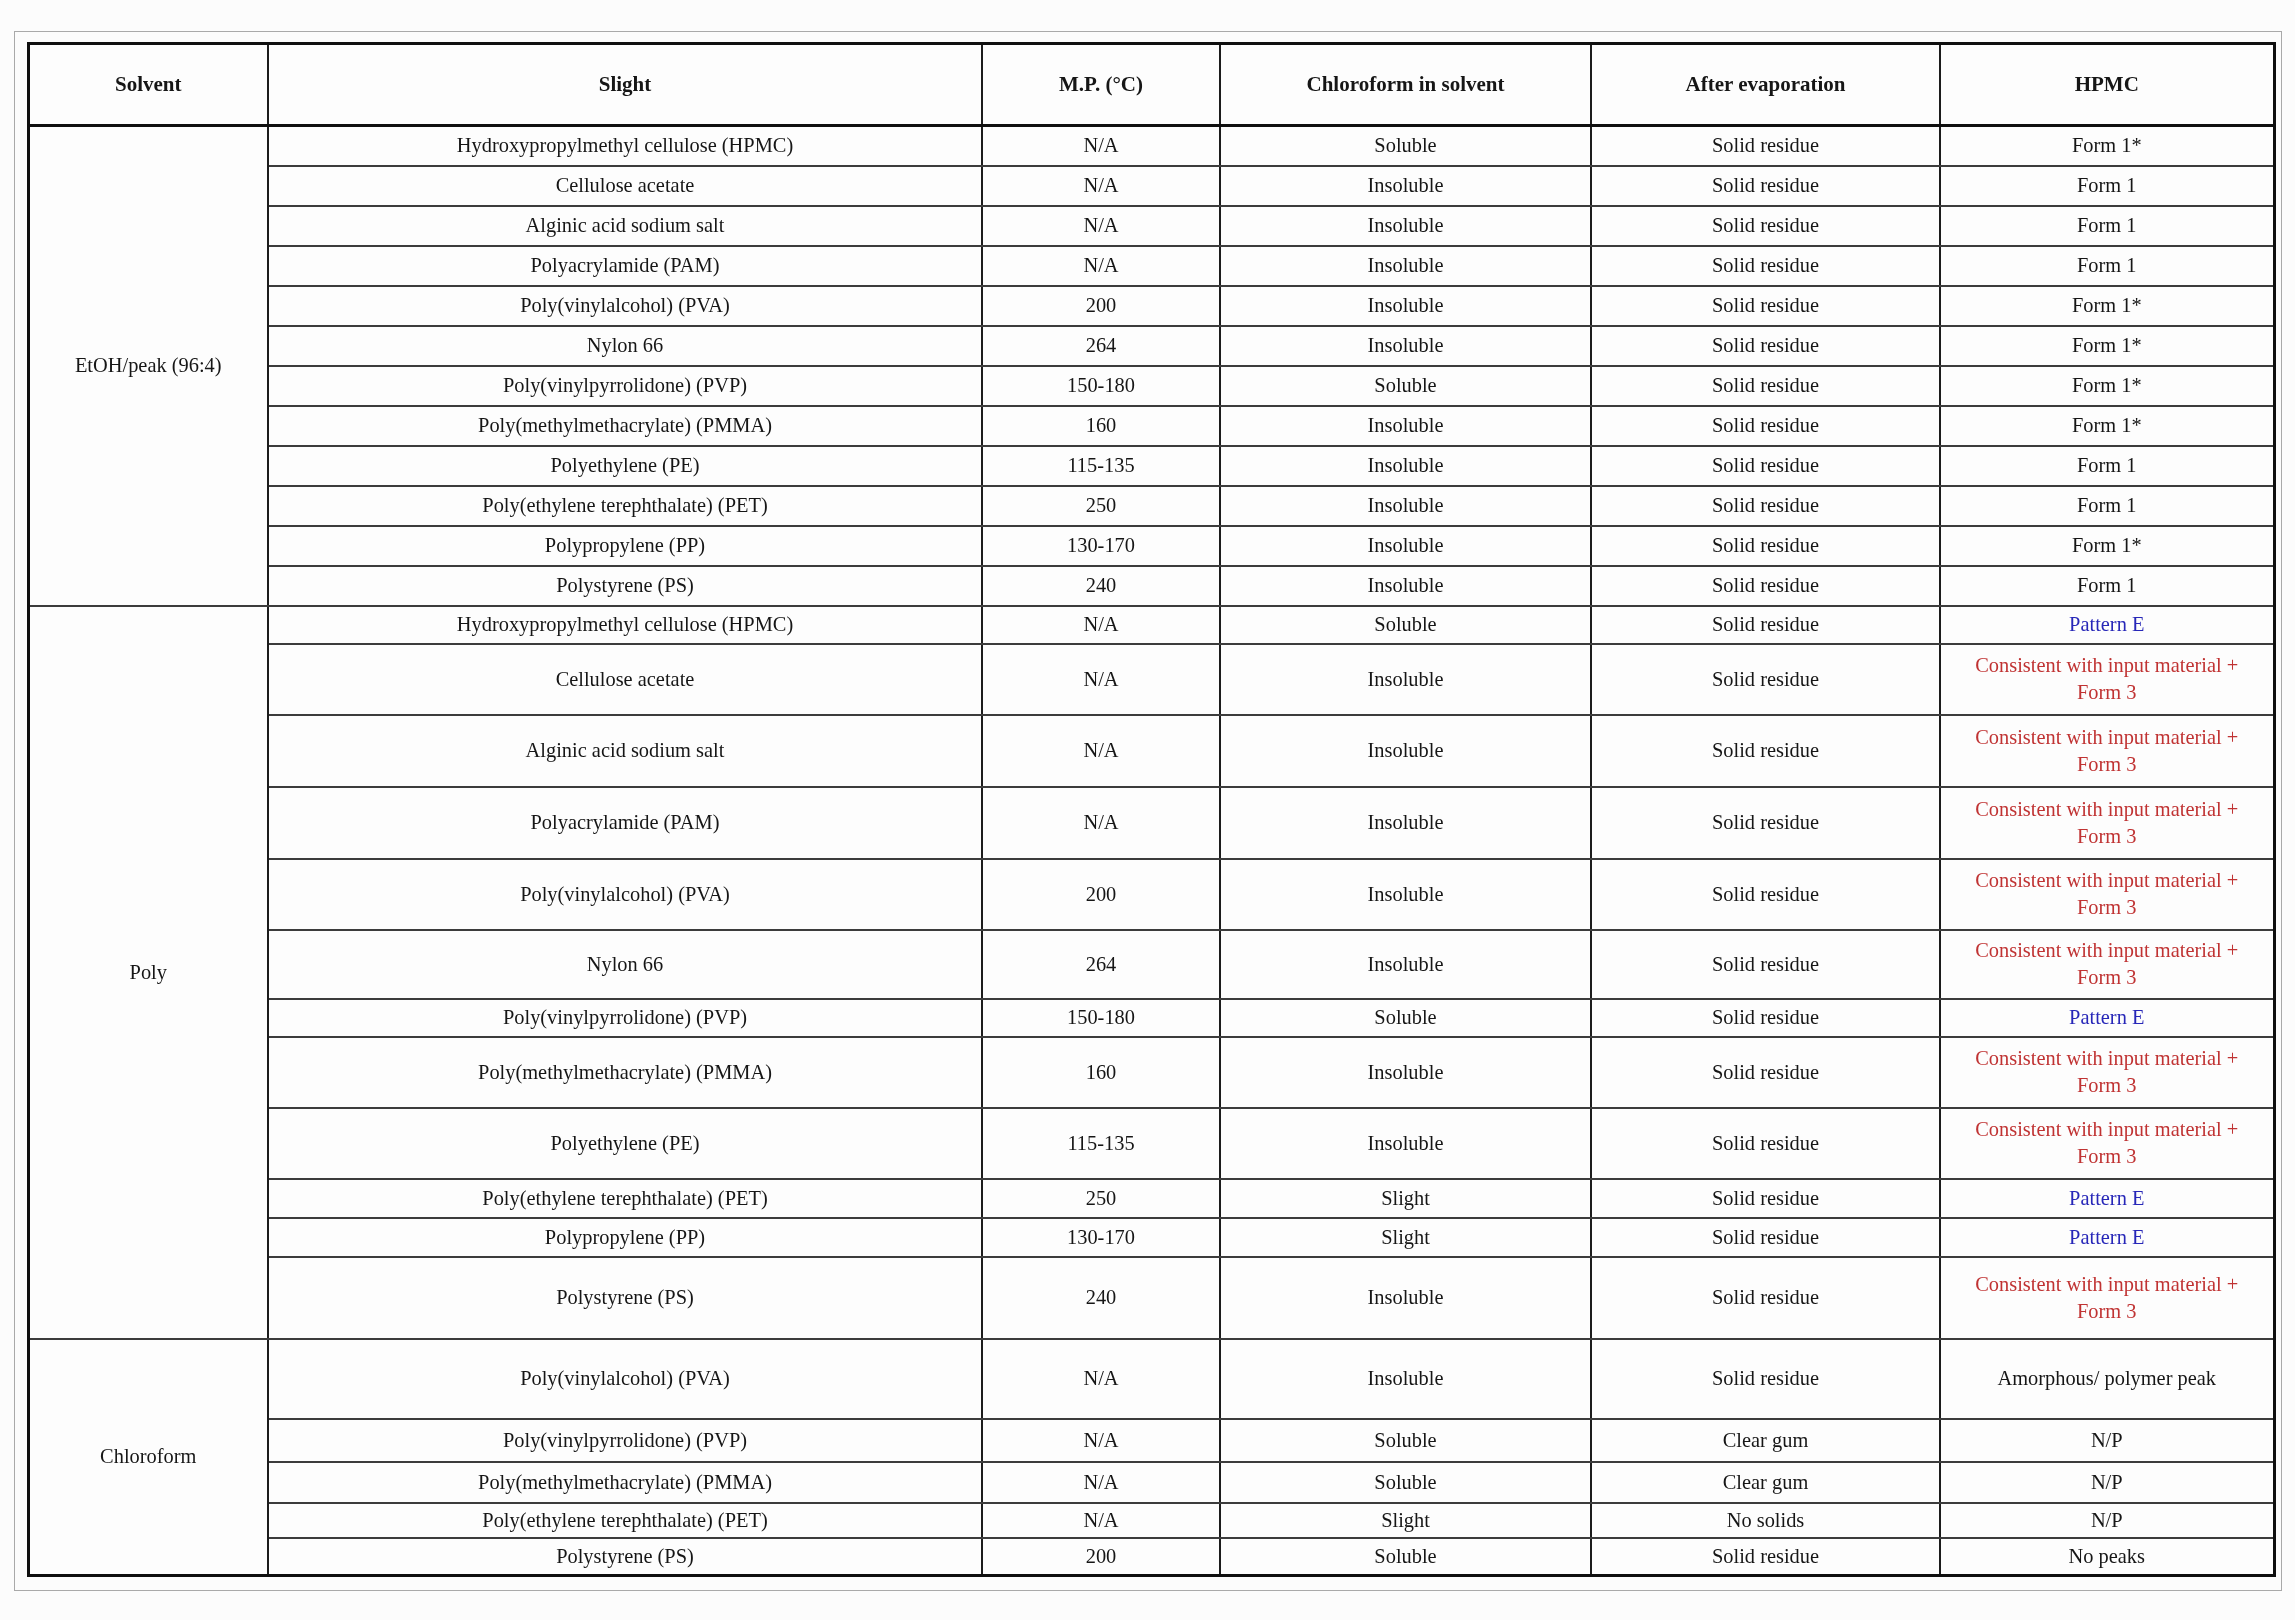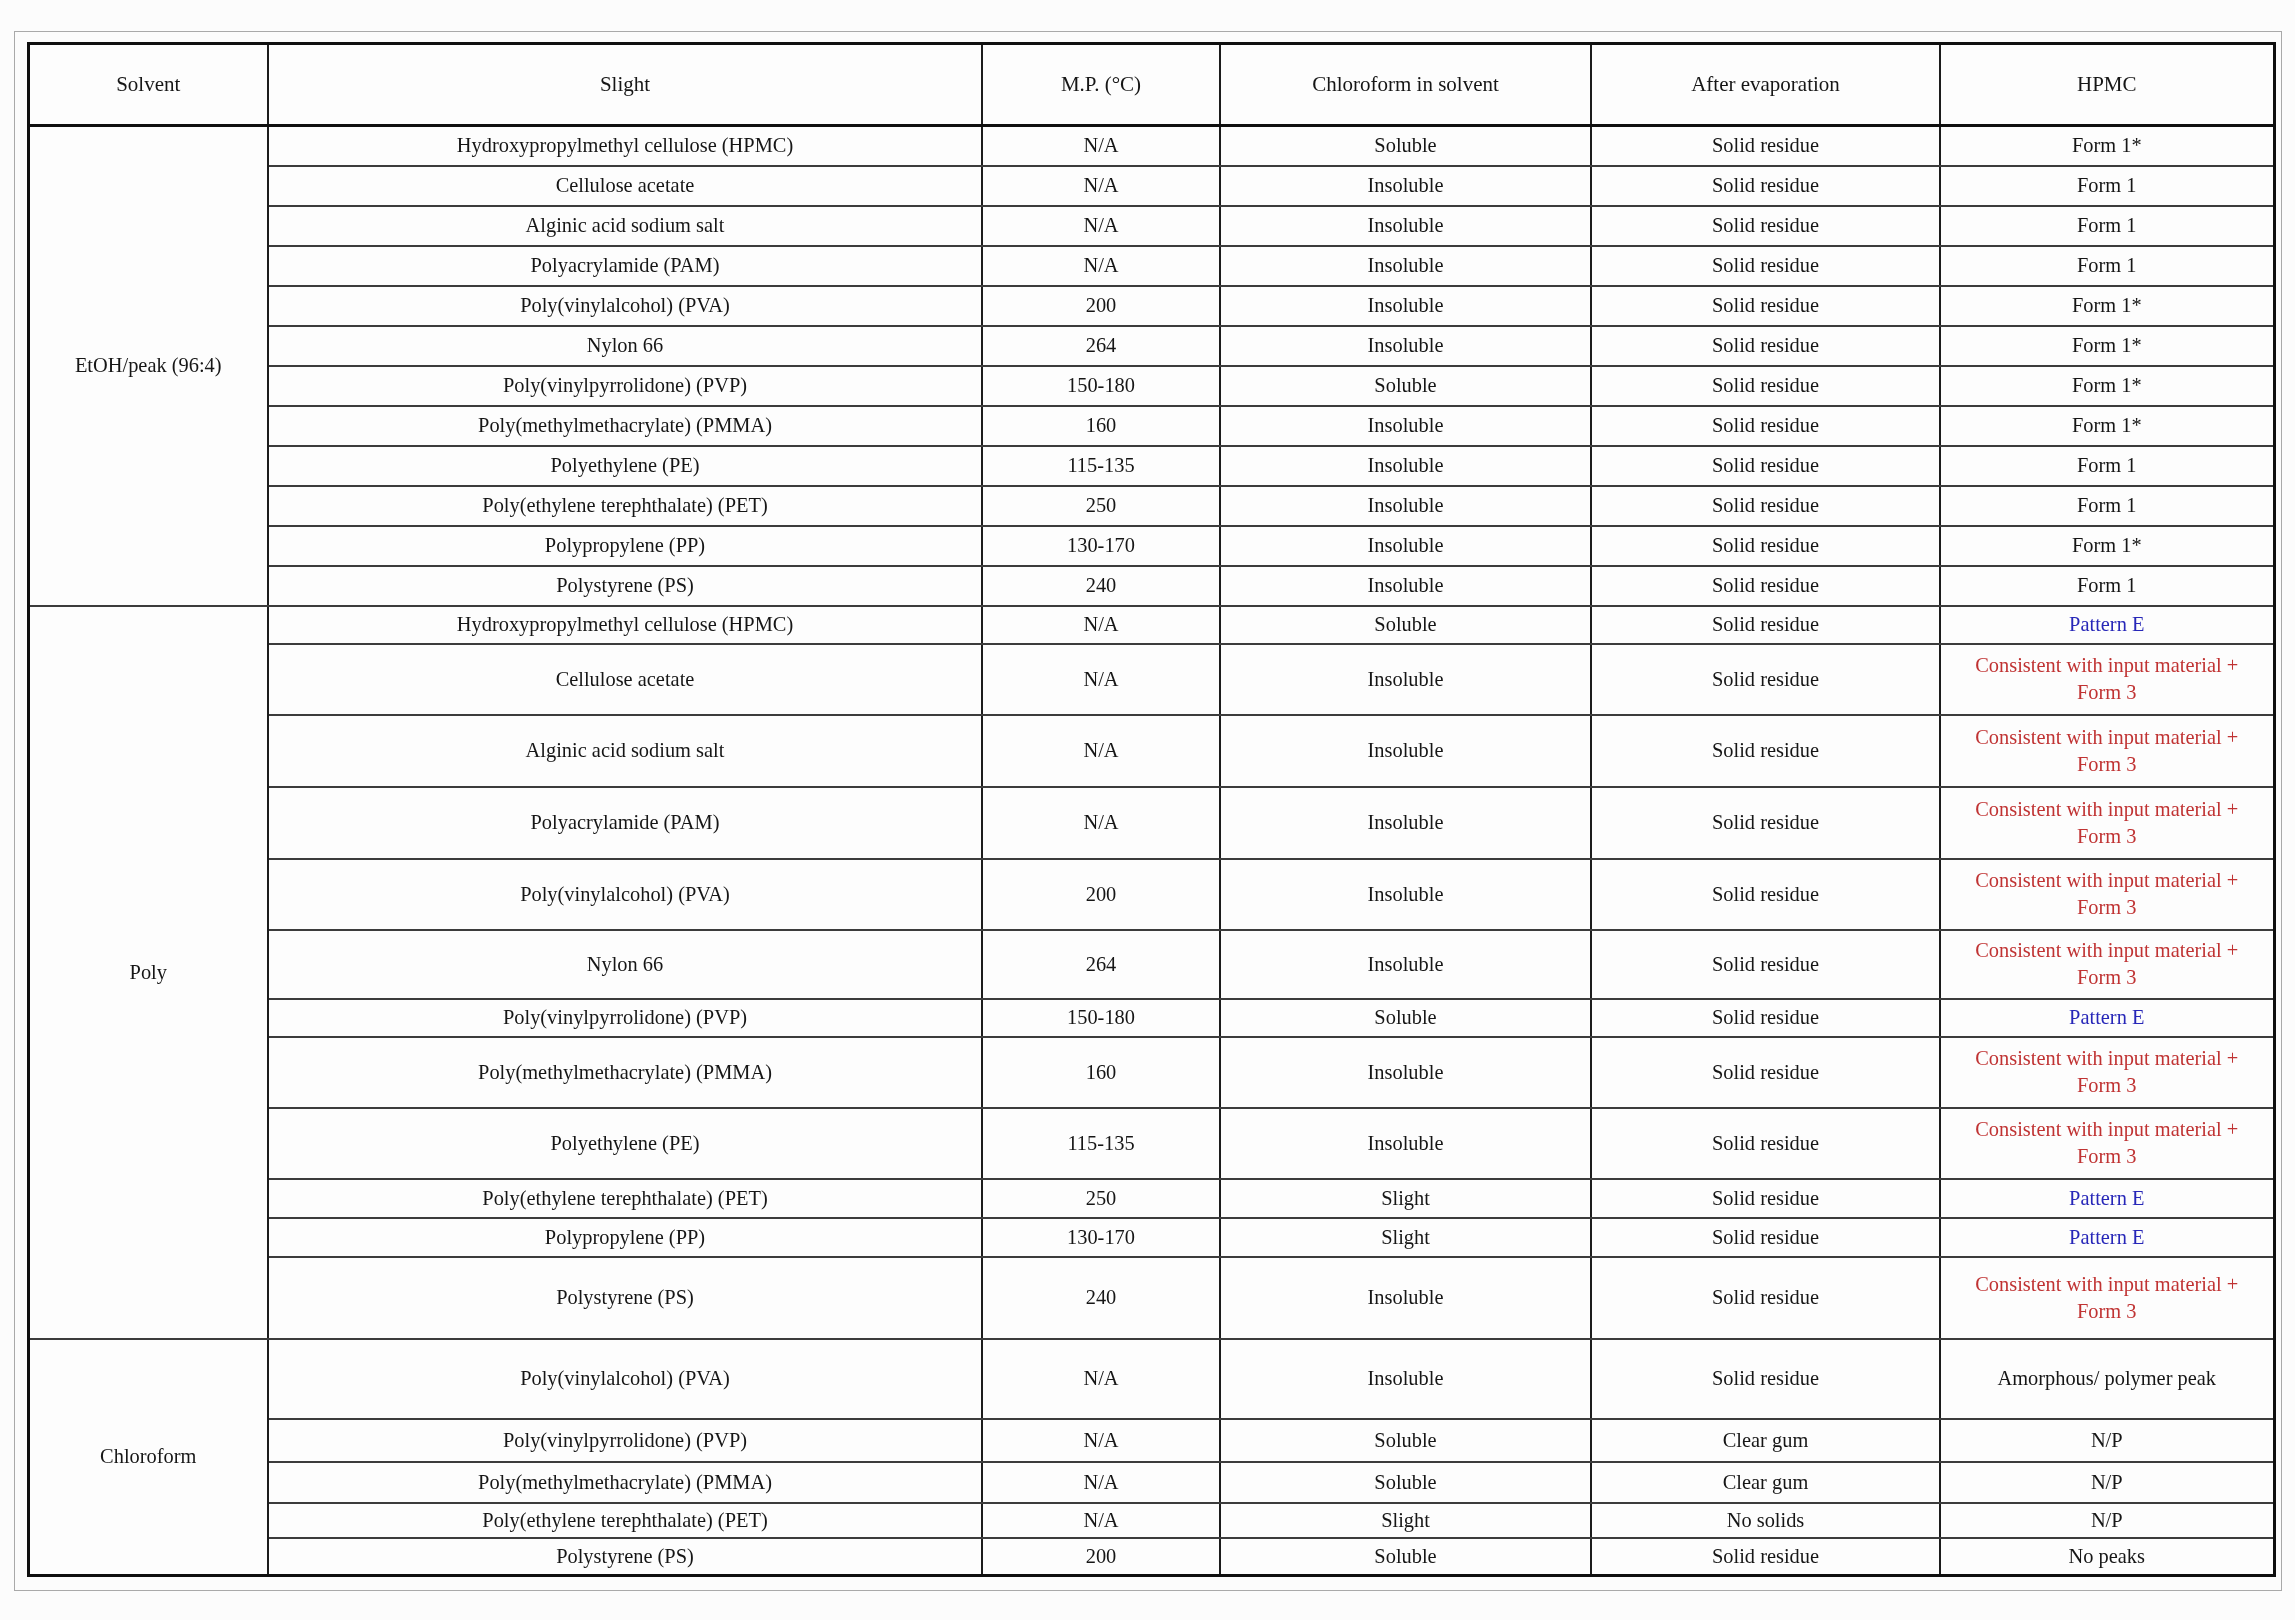--- a/index.html
+++ b/index.html
@@ -35,21 +35,21 @@
     border-right:2px solid #1c1c1c;
     border-top:2px solid var(--row-line);
     border-bottom:2px solid var(--row-line);
     text-align:center;vertical-align:middle;
     padding:0 4.1px;
     font-size:20.4px;line-height:1.3;
     overflow:hidden;
   }
   table.main{border:3.4px solid #0f0f0f;}
   table.main th{
-    font-weight:400;font-size:21px;
+    font-weight:700;font-size:21px;
     border-bottom:3.4px solid #0f0f0f;
     margin-left:48px;
   }
   tr.header-row{height:82px;}
   td.section-start{border-top:3.4px solid #0f0f0f;}
   td.solvent-cell{font-size:20.4px;}
   td.xrpd-cell{white-space:pre-line;line-height:1.45;}
   td.red{color:var(--red);margin-top:31px;}
   td.blue{color:var(--blue);}
   .footnote{

